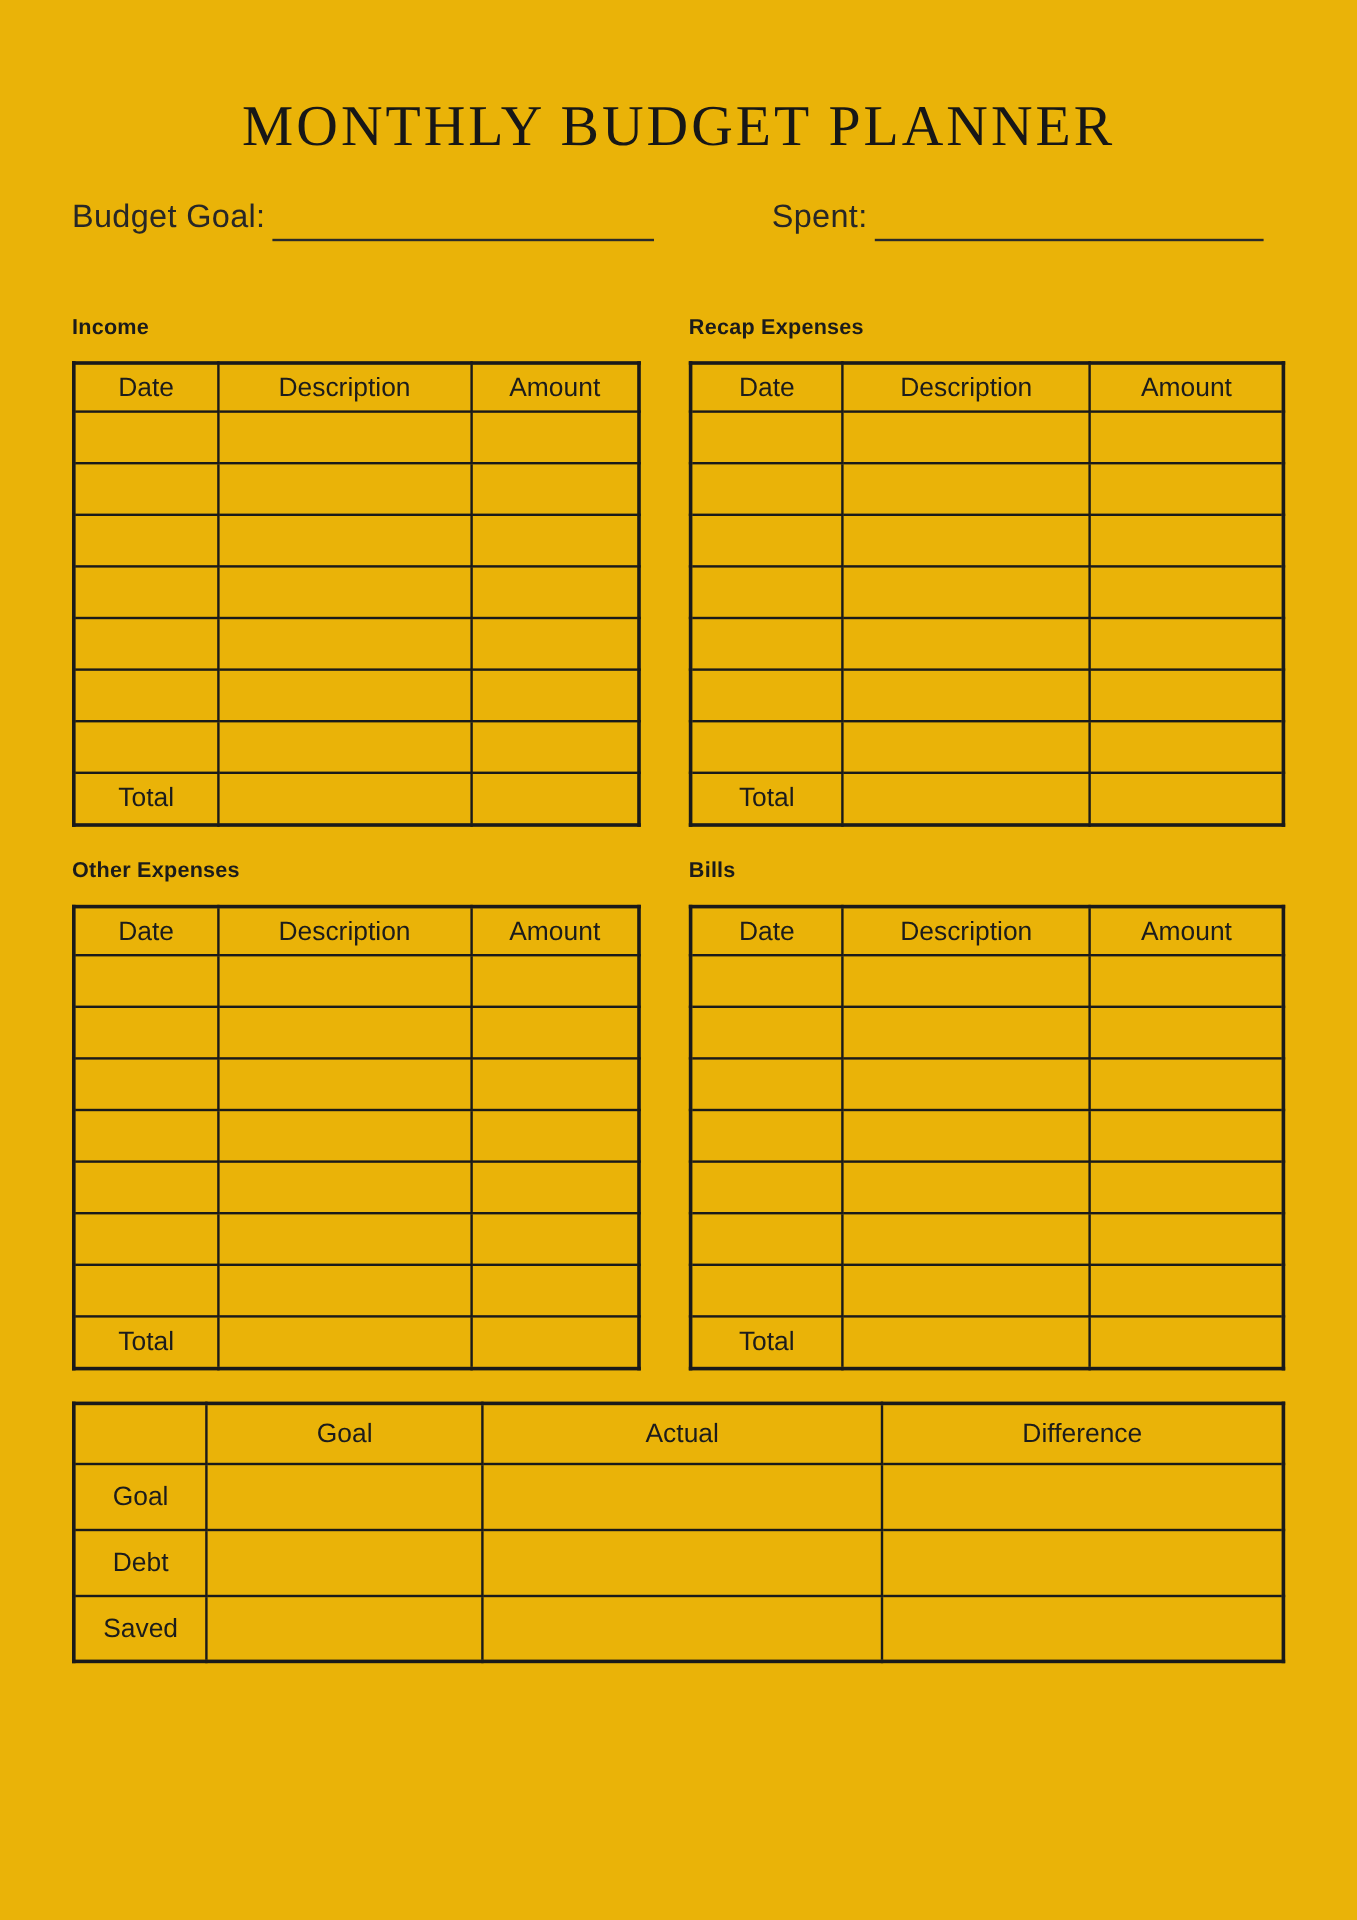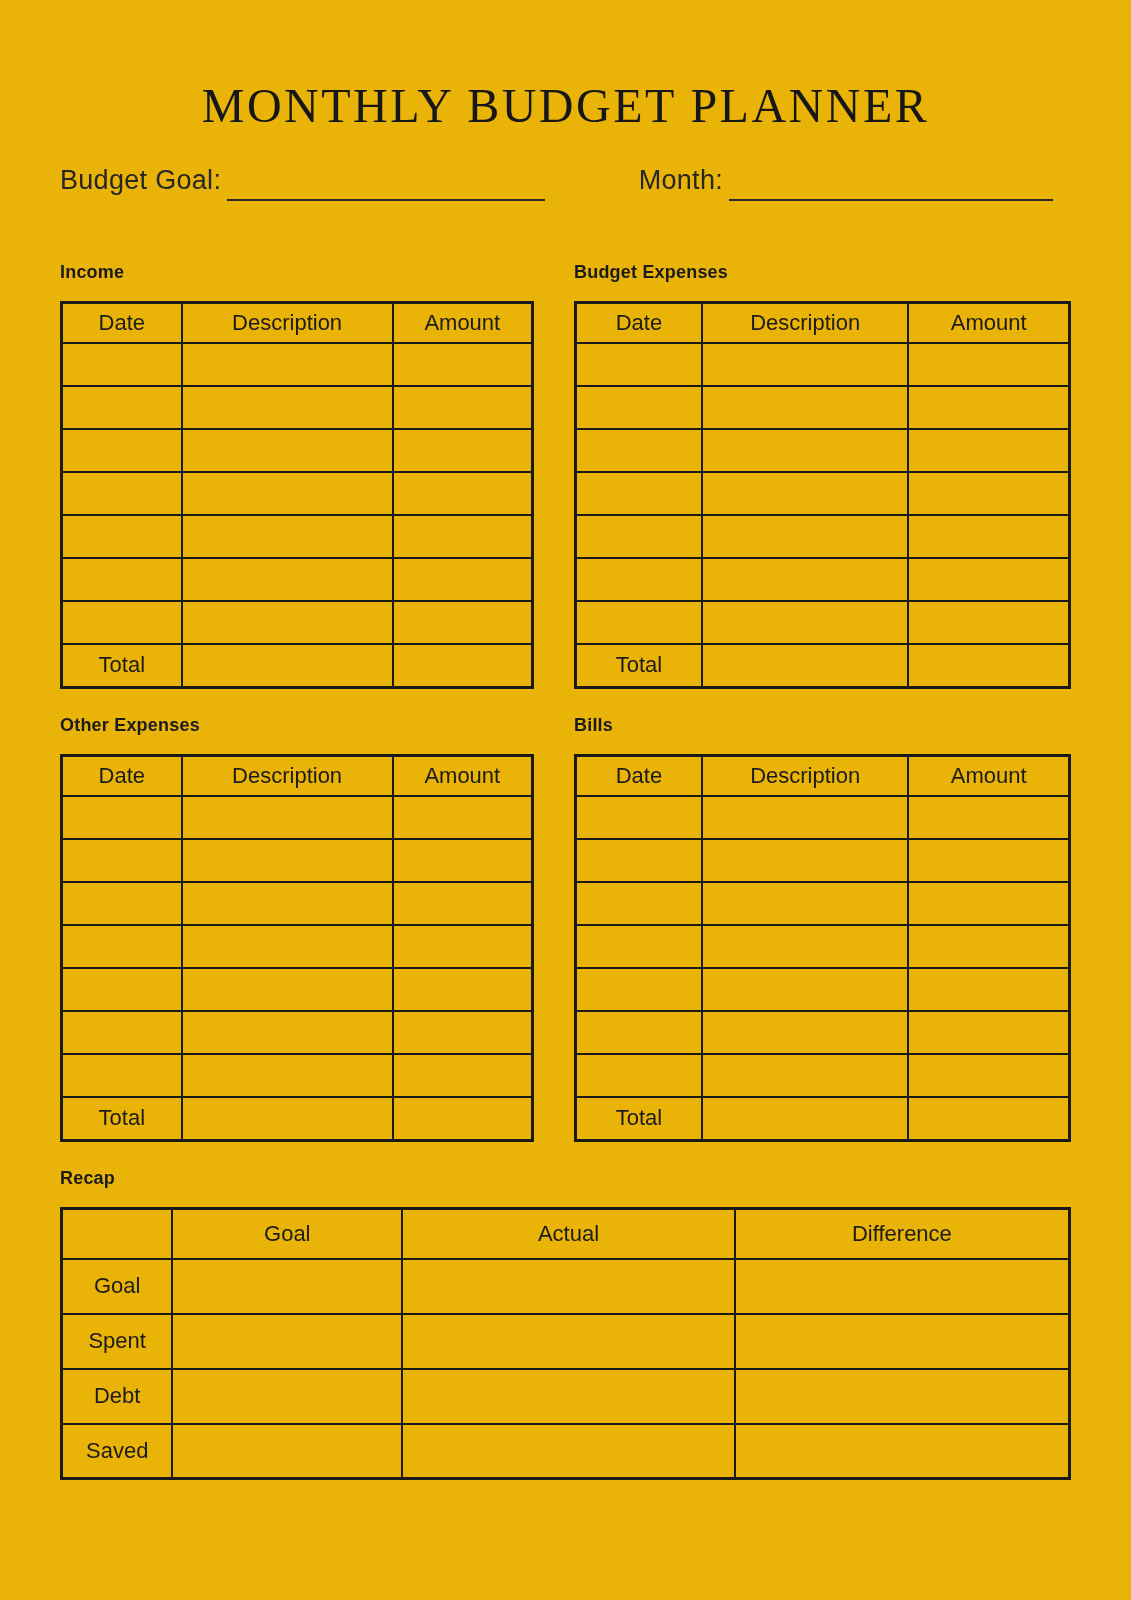--- a/index.html
+++ b/index.html
@@ -109,21 +109,21 @@
 <div class="page" style="background-color: #eab308;">
 
   <h1 class="title">MONTHLY BUDGET PLANNER</h1>
 
   <div class="goal-row">
     <div class="field">
       <span class="field-label">Budget Goal:</span>
       <span class="fill-line goal-line"></span>
     </div>
     <div class="field">
-      <span class="field-label">Month:</span>
+      <span class="field-label">Spent:</span>
       <span class="fill-line month-line"></span>
     </div>
   </div>
 
   <div class="sections-grid">
 
     <section class="sec">
       <h2 class="sec-title">Income</h2>
       <table class="t t-left">
         <colgroup>
@@ -177,21 +177,21 @@
           <tr class="total-row">
             <td>Total</td>
             <td></td>
             <td></td>
           </tr>
         </tbody>
       </table>
     </section>
 
     <section class="sec">
-      <h2 class="sec-title">Budget Expenses</h2>
+      <h2 class="sec-title">Recap Expenses</h2>
       <table class="t t-right">
         <colgroup>
             <col class="c1">
             <col class="c2">
             <col class="c3">
           </colgroup>
         <thead>
           <tr>
             <th>Date</th>
             <th>Description</th>
@@ -359,21 +359,20 @@
             <td></td>
             <td></td>
           </tr>
         </tbody>
       </table>
     </section>
 
   </div>
 
   <div class="recap-wrap">
-    <h2 class="sec-title">Recap</h2>
     <table class="t recap-t">
       <colgroup>
           <col class="r1">
           <col class="r2">
           <col class="r3">
           <col class="r4">
         </colgroup>
       <thead>
         <tr>
           <th></th>
@@ -383,26 +382,20 @@
         </tr>
       </thead>
       <tbody>
         <tr>
           <td>Goal</td>
           <td></td>
           <td></td>
           <td></td>
         </tr>
         <tr>
-          <td>Spent</td>
-          <td></td>
-          <td></td>
-          <td></td>
-        </tr>
-        <tr>
           <td>Debt</td>
           <td></td>
           <td></td>
           <td></td>
         </tr>
         <tr>
           <td>Saved</td>
           <td></td>
           <td></td>
           <td></td>

